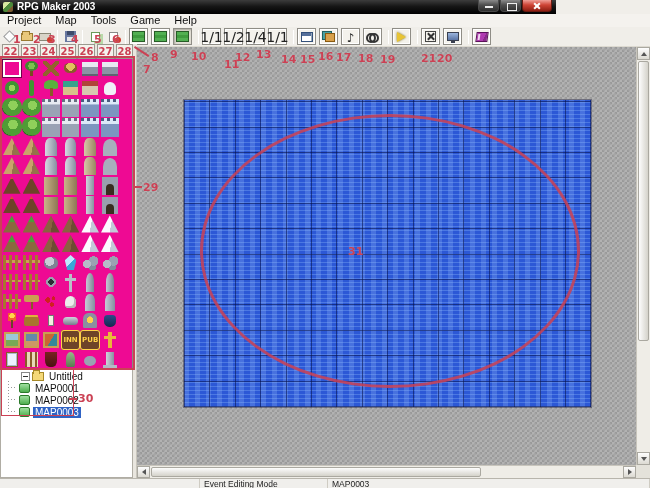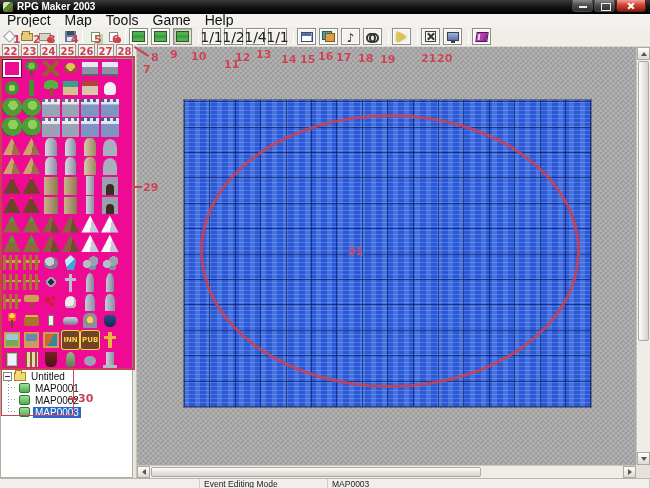--- a/index.html
+++ b/index.html
@@ -7,38 +7,38 @@
     --pink:#ee0a93;
     --water:#2c58d6;
     --chrome:#f0eee9;
   }
   *{box-sizing:border-box;margin:0;padding:0;}
   html,body{width:650px;height:488px;overflow:hidden;}
   body{font-family:"Liberation Sans",sans-serif;background:#fff;position:relative;}
   #app{position:absolute;left:0;top:0;width:650px;height:488px;background:var(--chrome);}
 
   
-  #titlebar{position:absolute;left:0;top:0;width:650px;height:14px;
+  #titlebar{position:absolute;left:0;top:0;width:556px;height:14px;
     background:linear-gradient(#3c3c3c,#161616 45%,#000);display:flex;align-items:center;}
   #app-icon{width:10px;height:10px;margin:0 4px 0 3px;border-radius:2px;
     background:linear-gradient(135deg,#d8e8a0 0 40%,#4d8a3a 40% 70%,#7a5a30 70%);}
   #title-text{color:#fff;font-size:10px;font-weight:bold;line-height:14px;}
   #win-controls{position:absolute;right:4px;top:0;display:flex;}
   .wbtn{width:21px;height:12px;border:1px solid #4a4a4a;border-top:none;border-radius:0 0 4px 4px;
     background:linear-gradient(#8a8a8a,#4f4f4f 45%,#2e2e2e);margin-left:1px;position:relative;}
   .wbtn-close{width:30px;background:linear-gradient(#f0a098,#cf4436 45%,#8e1e12);border-color:#6a1a10;}
   .wbtn-min::after{content:"";position:absolute;left:6px;bottom:3px;width:8px;height:2px;background:#eee;}
   .wbtn-max::after{content:"";position:absolute;left:6px;top:3px;width:8px;height:6px;border:1px solid #eee;}
   .wbtn-close::before,.wbtn-close::after{content:"";position:absolute;left:13px;top:2px;width:2px;height:8px;background:#fff;}
   .wbtn-close::before{transform:rotate(45deg);}
   .wbtn-close::after{transform:rotate(-45deg);}
 
   
   #menubar{position:absolute;left:0;top:14px;width:650px;height:14px;background:#f4f2ee;
-    border-bottom:1px solid #d9d6cd;display:flex;align-items:center;font-size:14px;}
+    border-bottom:1px solid #d9d6cd;display:flex;align-items:center;font-size:11px;}
   .menu-item{padding:0 7px;height:13px;line-height:13px;color:#111;}
 
   
   #toolbar{position:absolute;left:0;top:27px;width:650px;height:20px;background:var(--chrome);
     border-bottom:1px solid #dcd9d0;display:flex;align-items:center;}
   .tsep{width:1px;height:14px;background:#c9c6bd;border-right:1px solid #fff;margin:0 3px;}
   .tbtn{width:18px;height:16px;display:flex;align-items:center;justify-content:center;position:relative;}
   .tbtn-f{width:19px;height:17px;border:1px solid #8f8d86;background:#f4f2ec;
     box-shadow:inset 0 0 0 1px #fff;display:flex;align-items:center;justify-content:center;margin-right:3px;position:relative;}
   .tbtn-f.pressed{background:#e2dfd5;box-shadow:inset 1px 1px 2px rgba(0,0,0,.25);}
@@ -180,21 +180,21 @@
   .arr{width:0;height:0;}
   .arr-up{border-left:3px solid transparent;border-right:3px solid transparent;border-bottom:4px solid #555;}
   .arr-down{border-left:3px solid transparent;border-right:3px solid transparent;border-top:4px solid #555;}
   .arr-left{border-top:3px solid transparent;border-bottom:3px solid transparent;border-right:4px solid #555;}
   .arr-right{border-top:3px solid transparent;border-bottom:3px solid transparent;border-left:4px solid #555;}
 
   
   #tree{position:absolute;left:0;top:369px;width:133px;height:109px;background:#fff;
     border:1px solid #b0ada4;font-size:10px;}
   .tree-row{position:relative;height:12px;display:flex;align-items:center;}
-  #tree-root-row{padding-left:2px;}
+  #tree-root-row{padding-left:20px;}
   .expand-box{width:9px;height:9px;border:1px solid #888;background:#fff;position:relative;margin-right:2px;}
   .expand-box::after{content:"";position:absolute;left:1px;top:3px;width:5px;height:1px;background:#333;}
   .folder-icon{width:12px;height:9px;background:#f4d878;border:1px solid #a88a28;position:relative;margin-right:3px;}
   .folder-icon::before{content:"";position:absolute;left:0;top:-3px;width:5px;height:3px;background:#f4d878;border:1px solid #a88a28;border-bottom:none;}
   .map-icon{width:11px;height:10px;background:linear-gradient(#9fe09f,#4fae4f);border:1px solid #2a7a2a;border-radius:2px;margin-right:3px;}
   .tree-child{padding-left:18px;}
   .tree-label{padding:0 2px;white-space:nowrap;color:#111;}
   .tree-label.selected{background:#2f63c5;color:#fff;}
   .tree-line-v{position:absolute;left:8px;top:381px;width:1px;height:31px;
     background:repeating-linear-gradient(0deg,#999 0 1px,transparent 1px 3px);z-index:3;}

